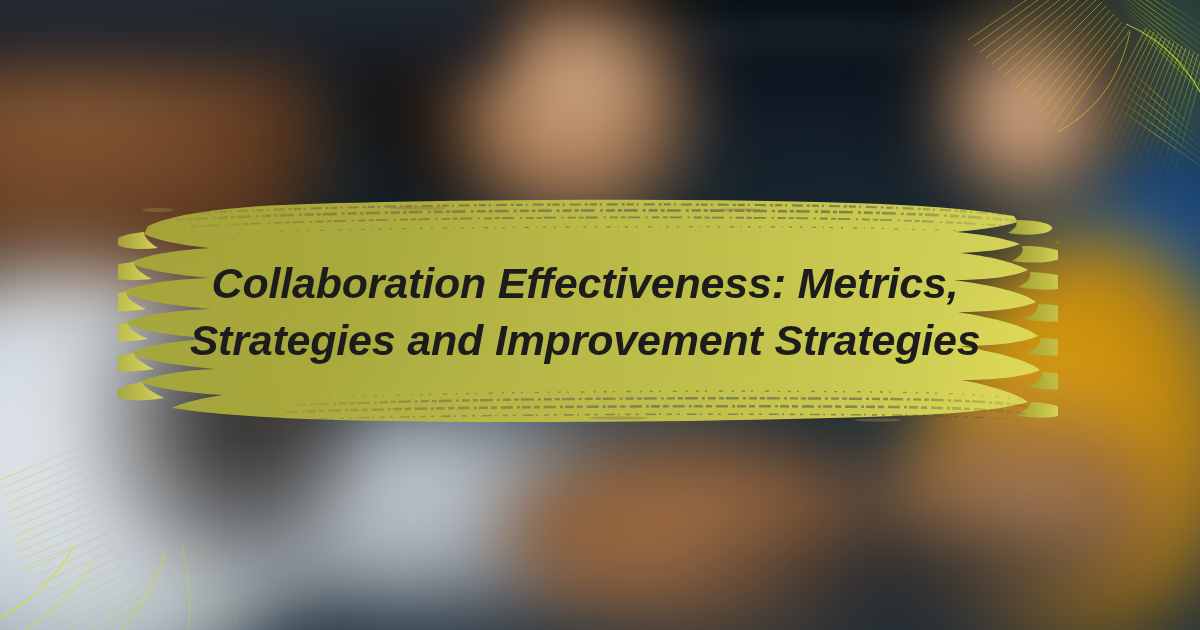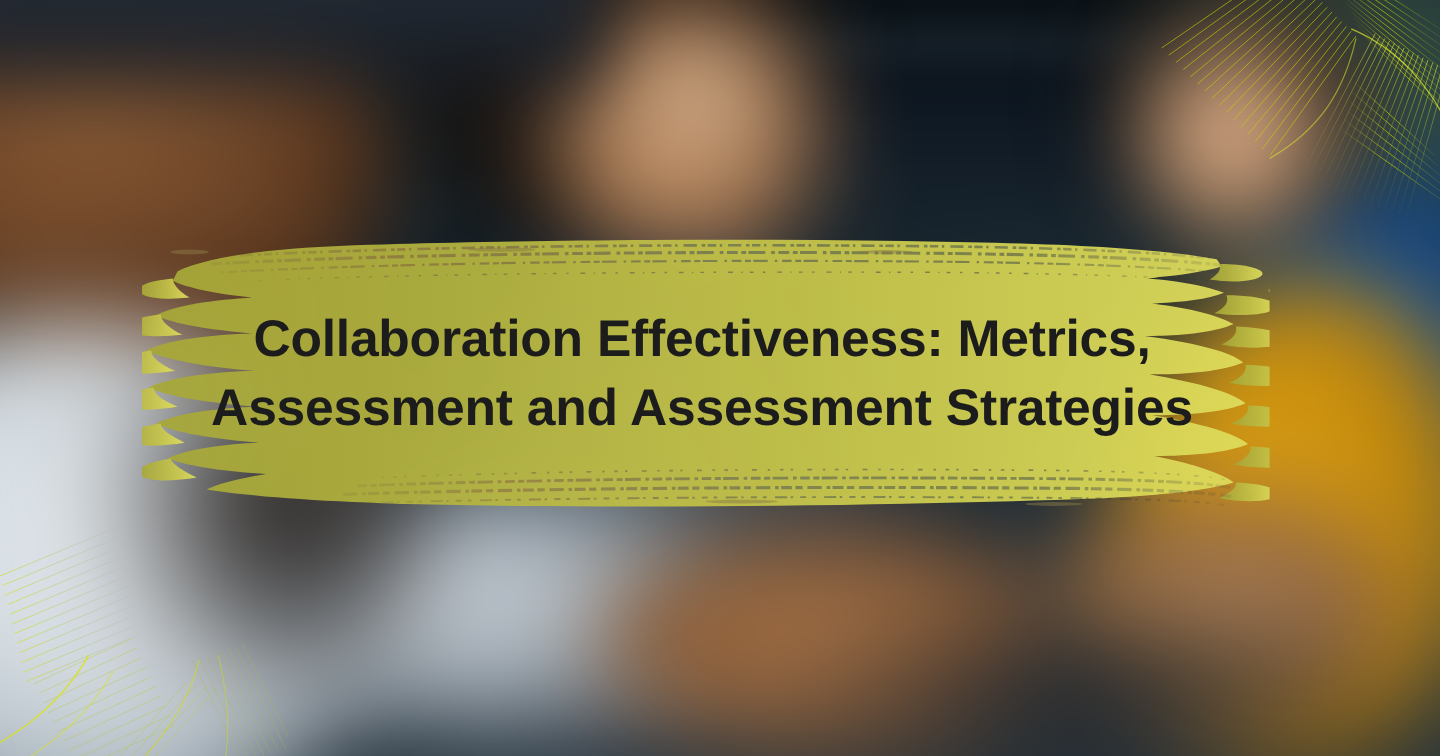--- a/index.html
+++ b/index.html
@@ -8,20 +8,21 @@
     padding: 0;
     background: #000;
   }
   #canvas {
     position: relative;
     width: 1200px;
     height: 630px;
     overflow: hidden;
     font-family: "Liberation Sans", "DejaVu Sans", sans-serif;
     background: #151d22;
+    font-style: italic;
   }
 
   
   .photo-layer {
     position: absolute;
     inset: -60px;
     overflow: hidden;
   }
   .blob {
     position: absolute;
@@ -470,16 +471,16 @@
         <ellipse cx="300" cy="22" rx="28" ry="1.8"></ellipse>
         <ellipse cx="620" cy="24" rx="22" ry="1.6"></ellipse>
         <ellipse cx="500" cy="232" rx="30" ry="1.6"></ellipse>
         <ellipse cx="760" cy="234" rx="24" ry="1.6"></ellipse>
       </g>
     </svg>
   </div>
 
   <div class="title-block" style="color: rgb(28, 28, 28);">
     <div class="title-line">Collaboration Effectiveness: Metrics,</div>
-    <div class="title-line">Assessment and Assessment Strategies</div>
+    <div class="title-line">Strategies and Improvement Strategies</div>
   </div>
 
 </div>
 
 </body></html>

